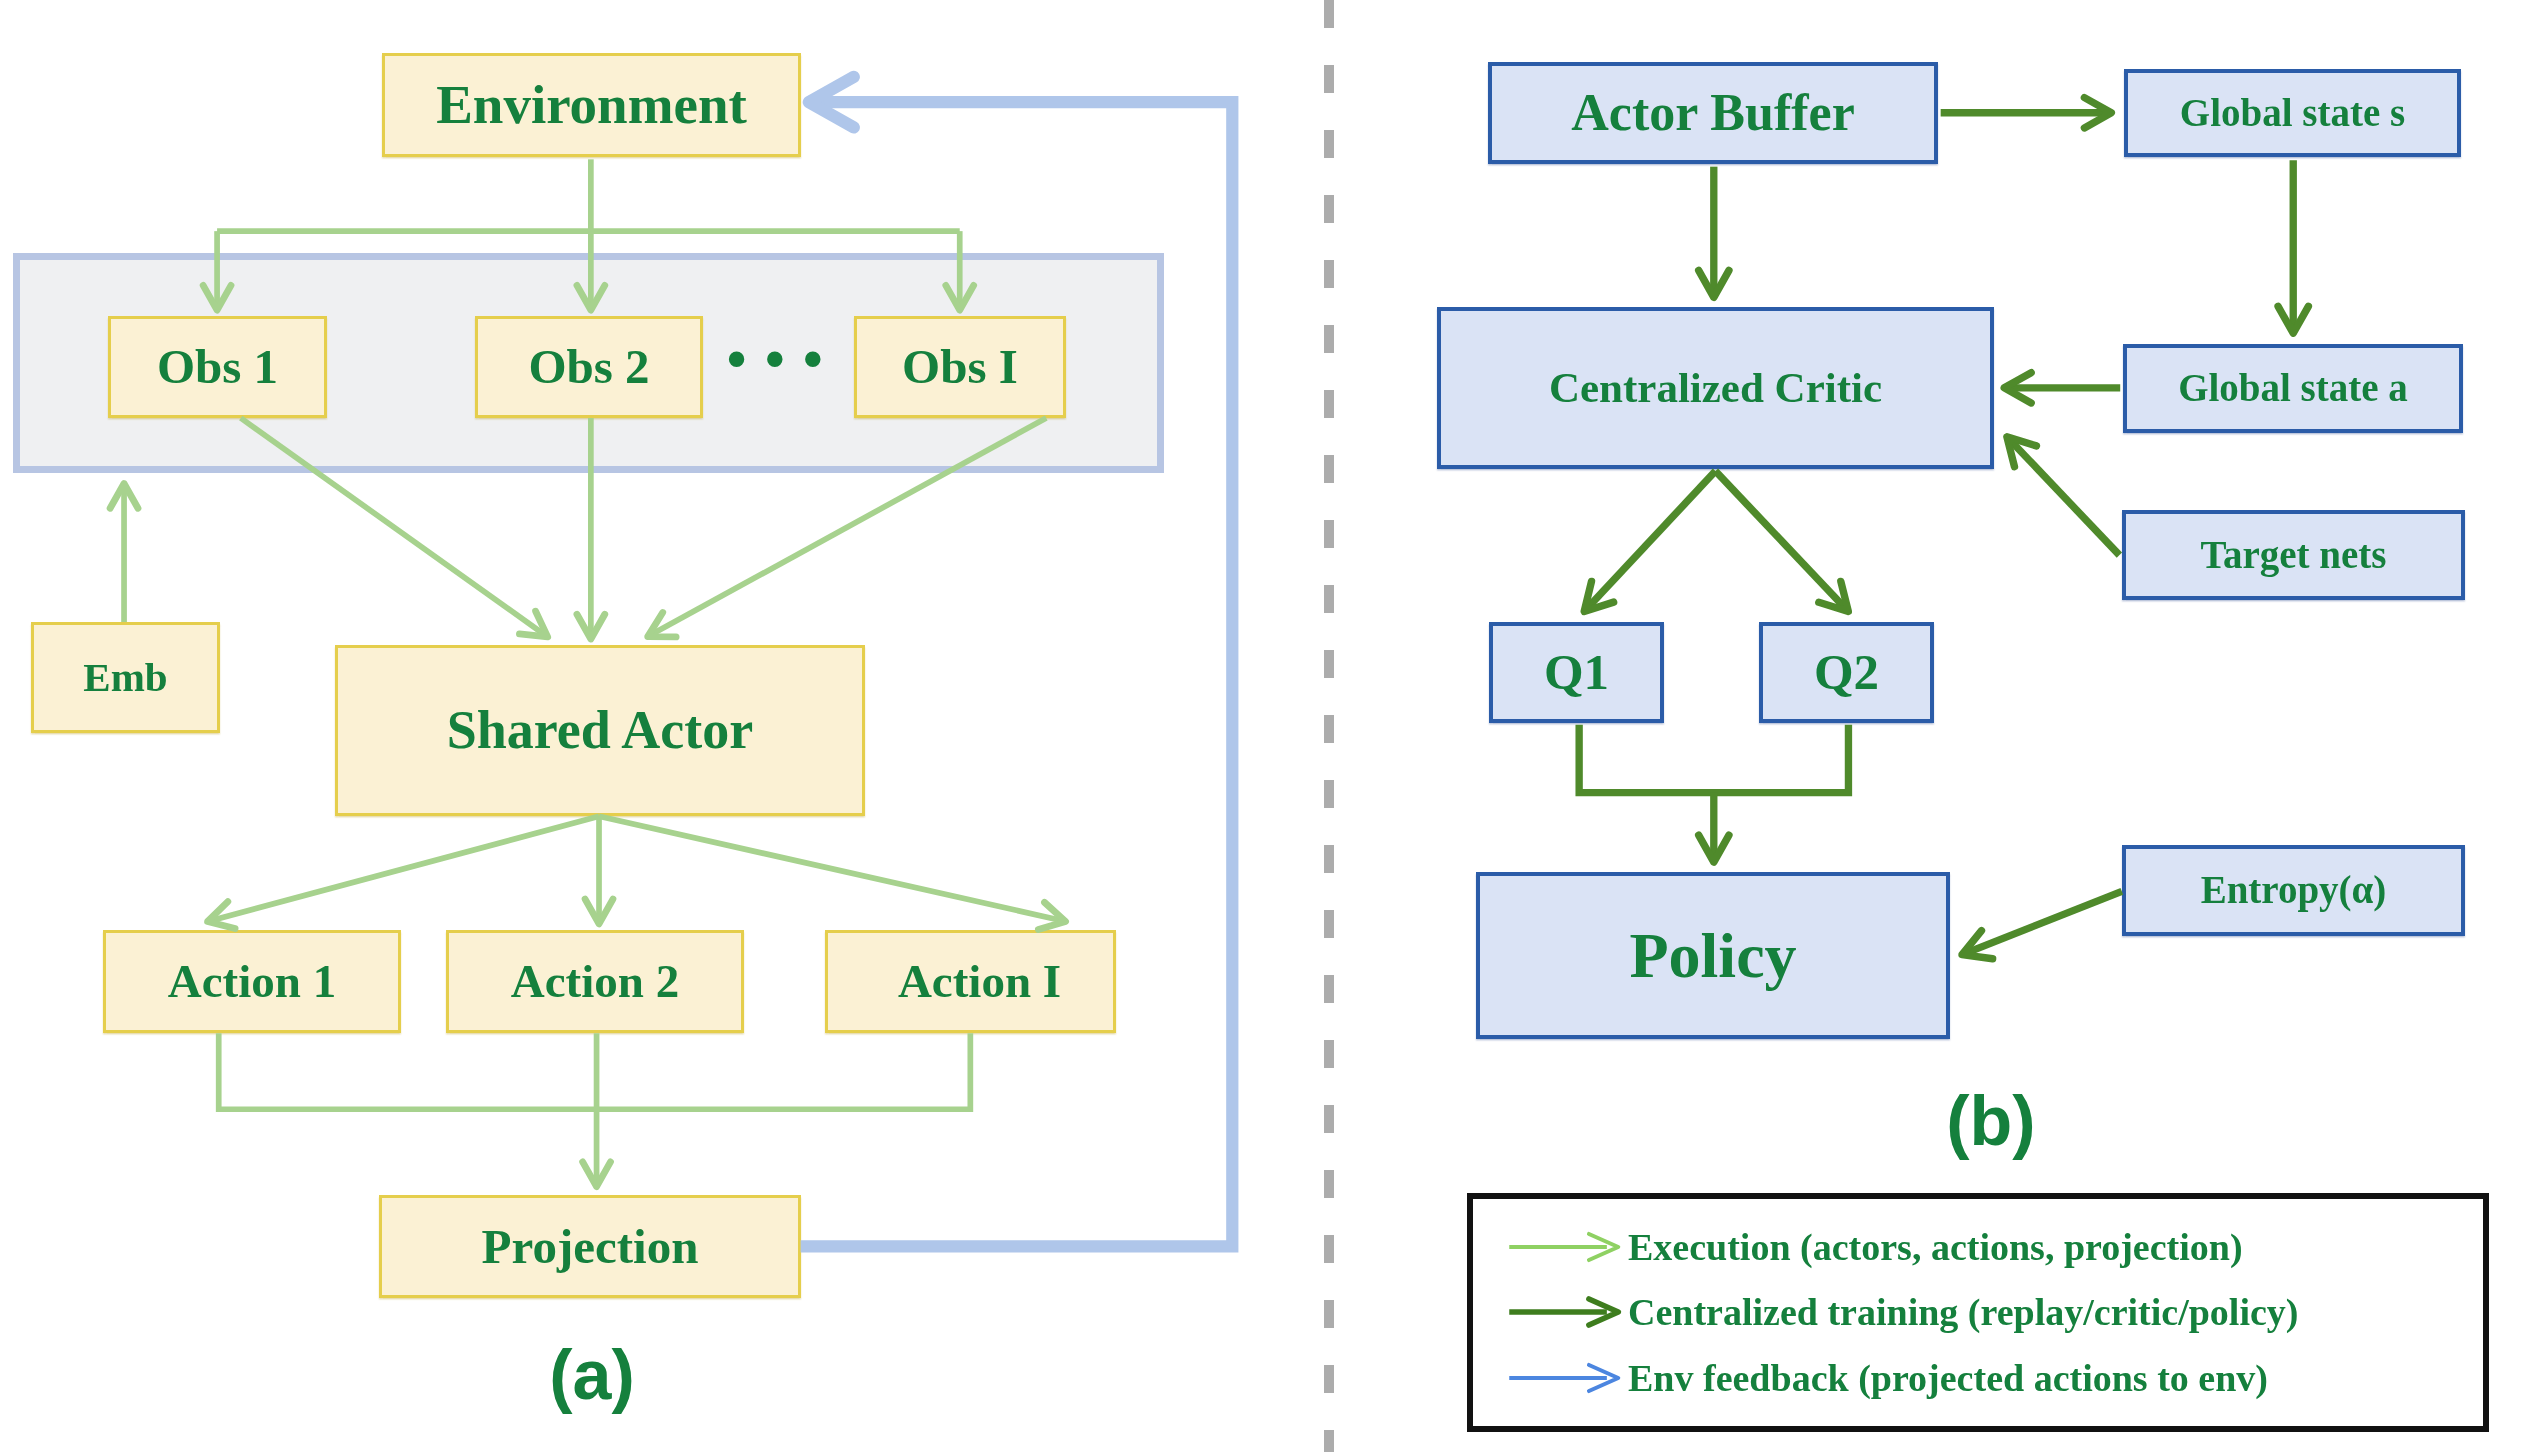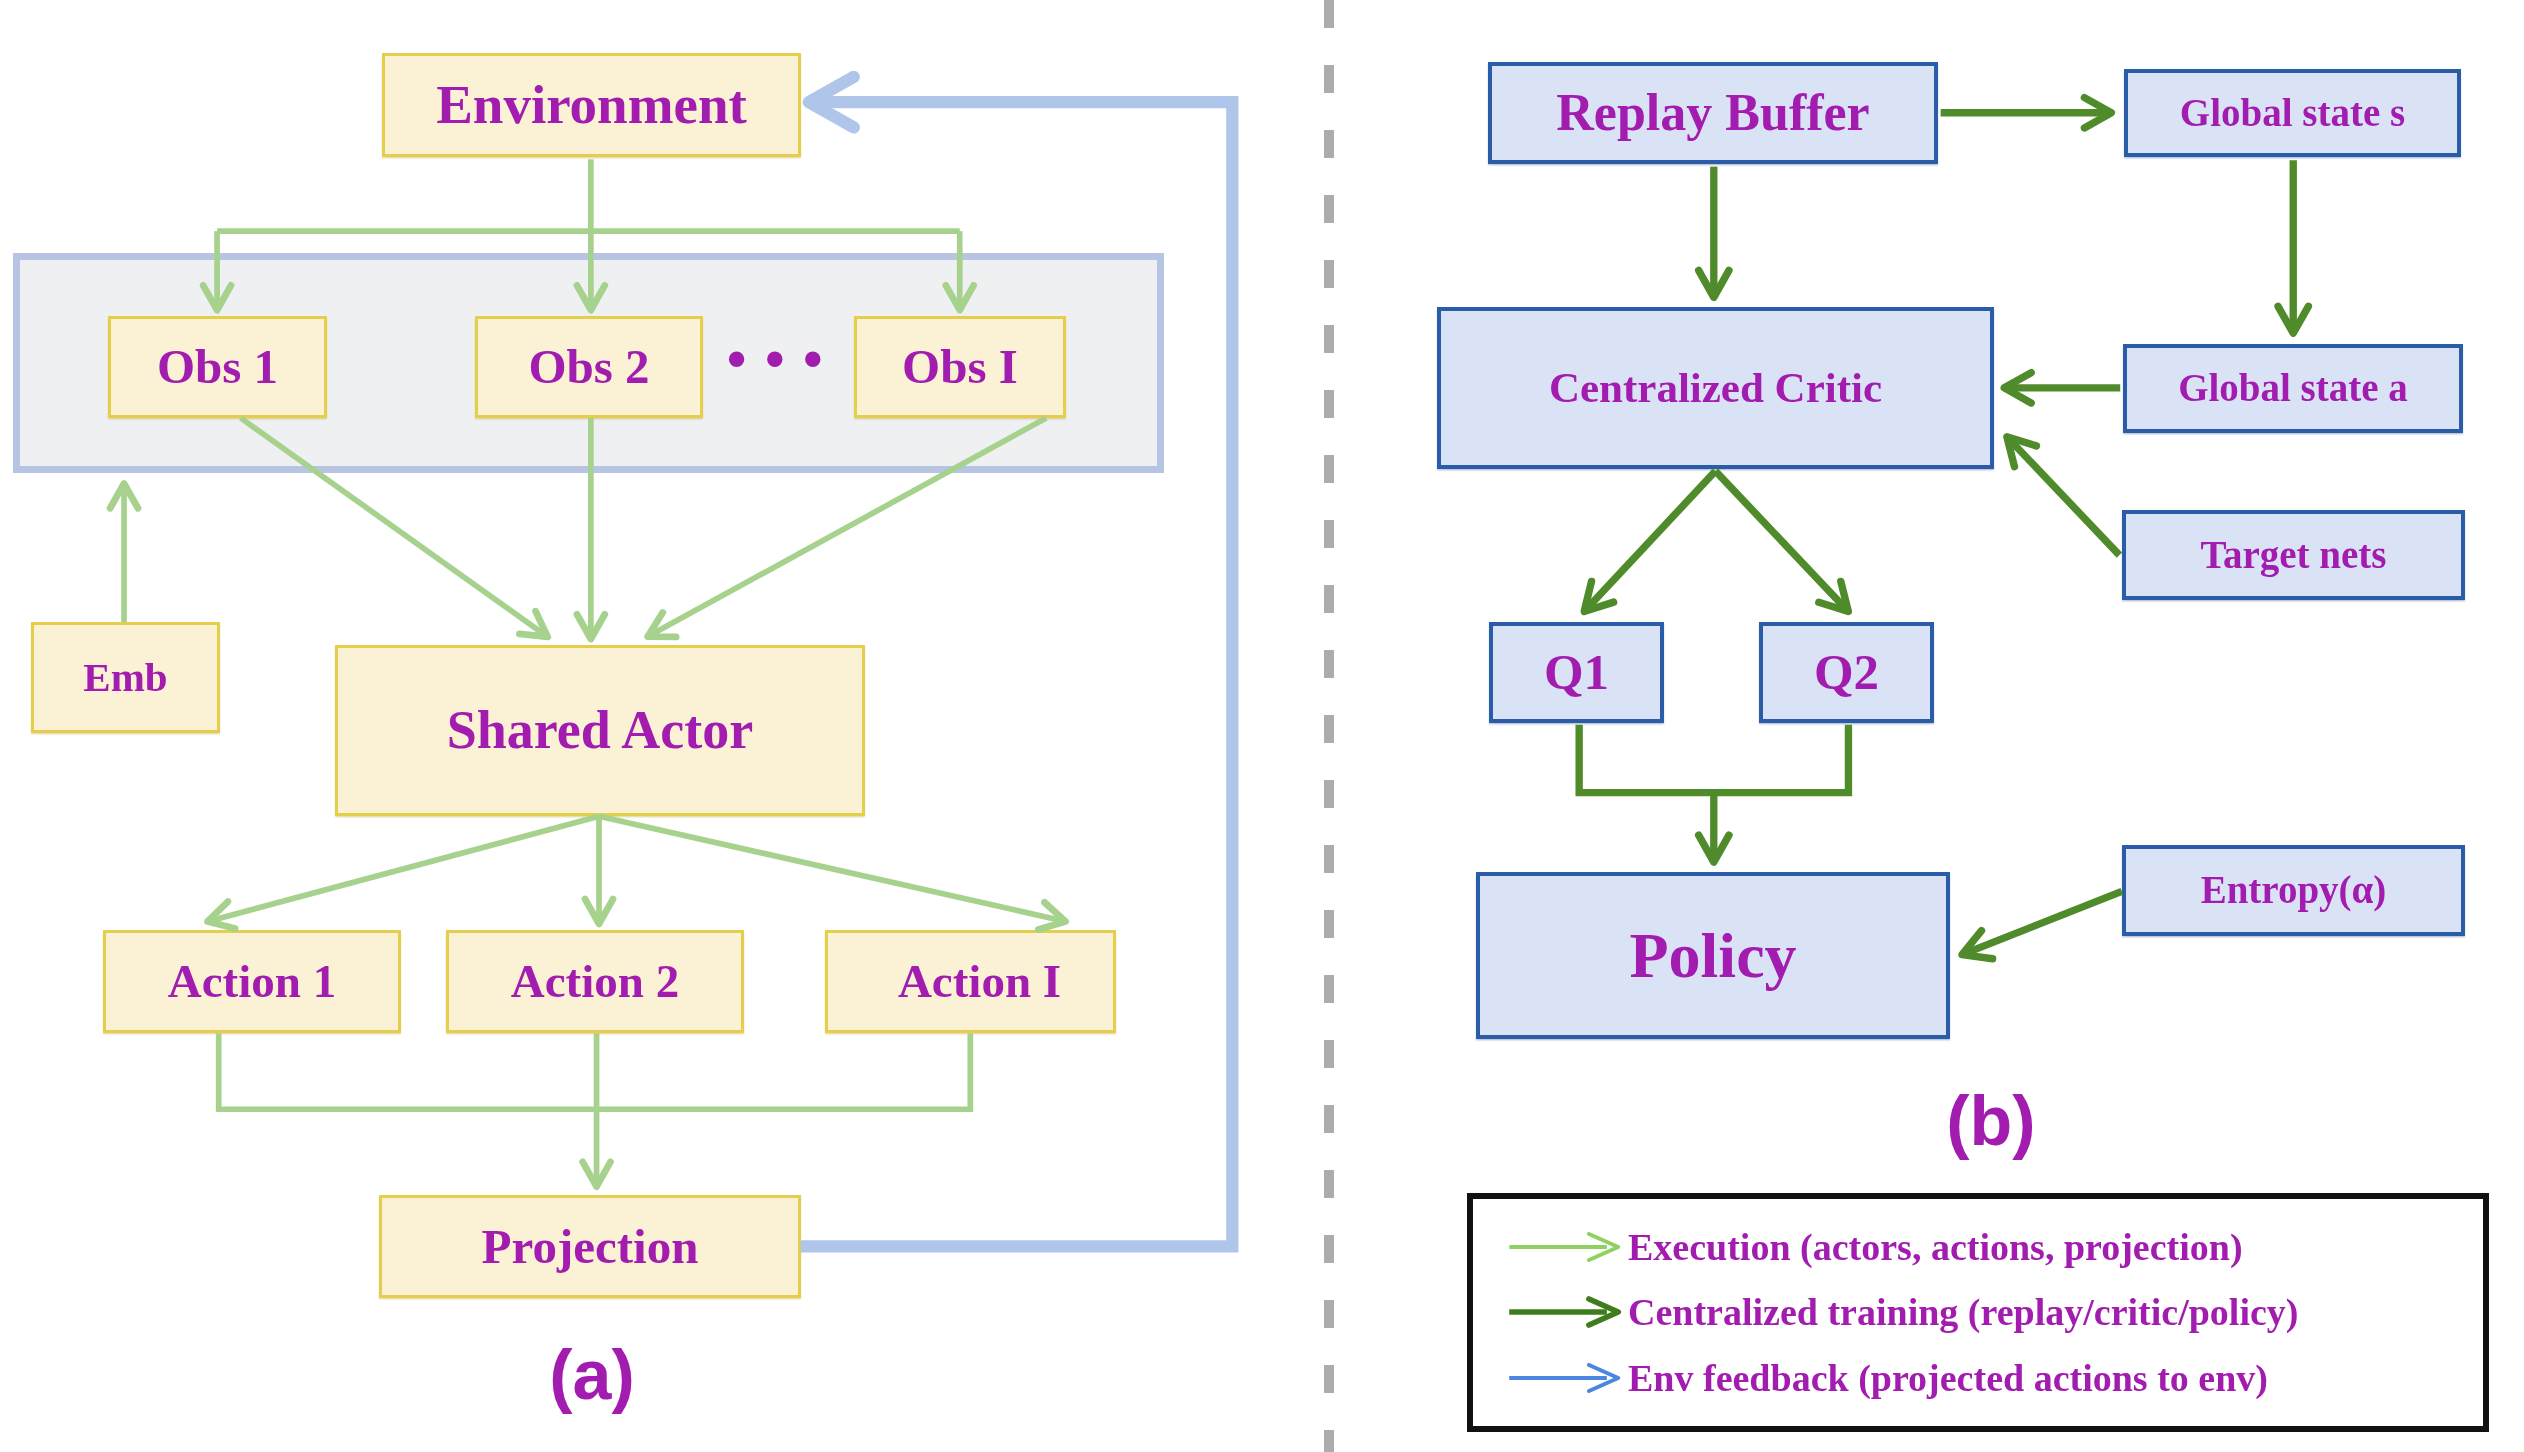--- a/index.html
+++ b/index.html
@@ -1,18 +1,18 @@
 <!DOCTYPE html>
 <html style="--yellow-box-fill: #FBF1D4; --yellow-box-border: #E5CE4C; --blue-box-fill: #DAE3F5; --blue-box-border: #2B5CA8; --obs-container-fill: #EFF0F2; --obs-container-border: #B7C5E3; --light-green-arrow: #A7D28E; --dark-green-arrow: #4F8A2B; --env-feedback-blue: #AFC6EA; --divider-gray: #ACACAC;font-size:13px"><head>
 <meta charset="utf-8">
 <style>
   html,body{margin:0;padding:0;background:#ffffff;}
   #stage{
     position:relative;width:2525px;height:1453px;background:#ffffff;overflow:hidden;
-    font-family:"Liberation Serif",serif;color:#a21caf;
+    font-family:"Liberation Serif",serif;color:#15803d;
   }
   .box{
     position:absolute;display:flex;align-items:center;justify-content:center;
     font-weight:bold;text-align:center;line-height:1.05;box-sizing:border-box;
   }
   .ybox{
     background:var(--yellow-box-fill,#FBF1D4);
     border:3.3px solid var(--yellow-box-border,#E5CE4C);
     box-shadow:0 2.4px 1.6px rgba(190,160,40,.35);
   }
@@ -98,21 +98,21 @@
 
   <div class="box ybox" style="left:379px;top:1195px;width:422px;height:103px;font-size:49px;">
     <span>Projection</span>
   </div>
 
   <div class="panel-label" style="left:486px;top:1335px;">(a)</div>
 
   <div id="divider"></div>
 
   <div class="box bbox" style="left:1488px;top:62px;width:450px;height:102px;font-size:52px;">
-    <span>Replay Buffer</span>
+    <span>Actor Buffer</span>
   </div>
   <div class="box bbox" style="left:2124px;top:69px;width:337px;height:88px;font-size:39px;">
     <span>Global state s</span>
   </div>
   <div class="box bbox" style="left:1437px;top:307px;width:557px;height:162px;font-size:43px;">
     <span>Centralized Critic</span>
   </div>
   <div class="box bbox" style="left:2123px;top:344px;width:340px;height:89px;font-size:39px;">
     <span>Global state a</span>
   </div>

